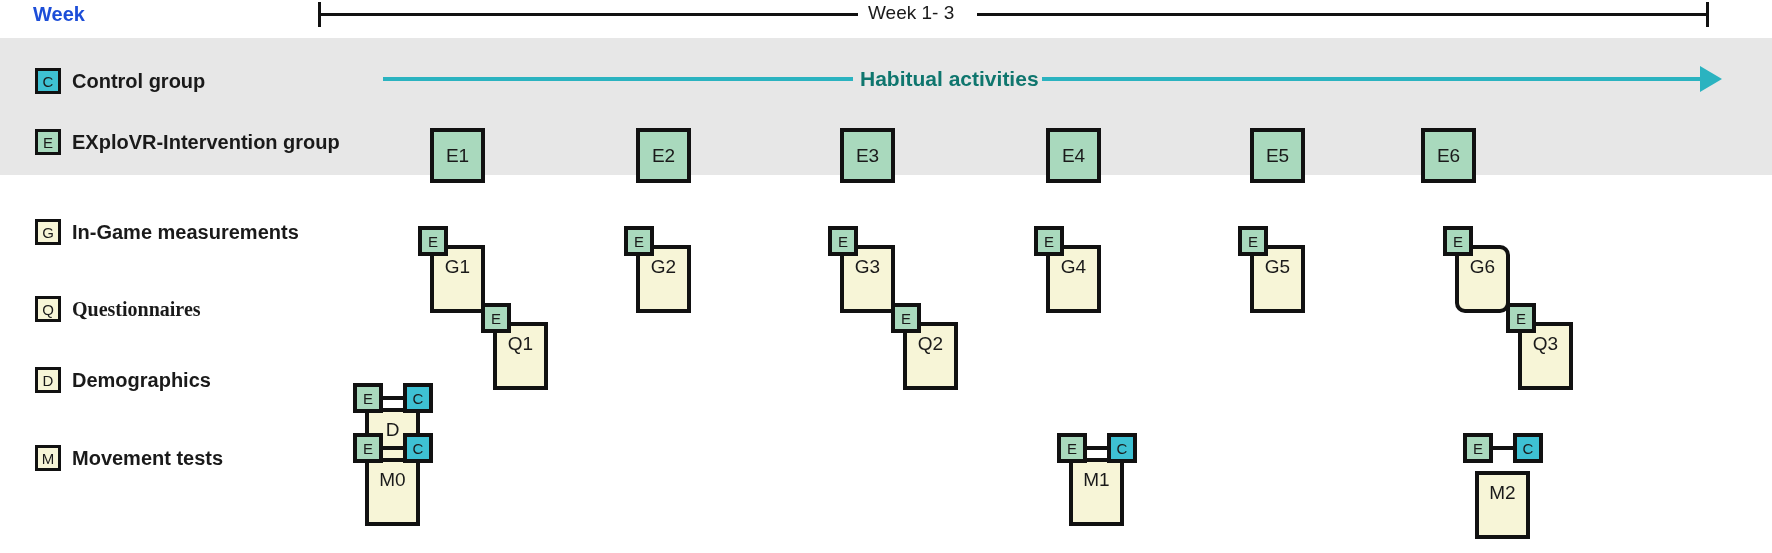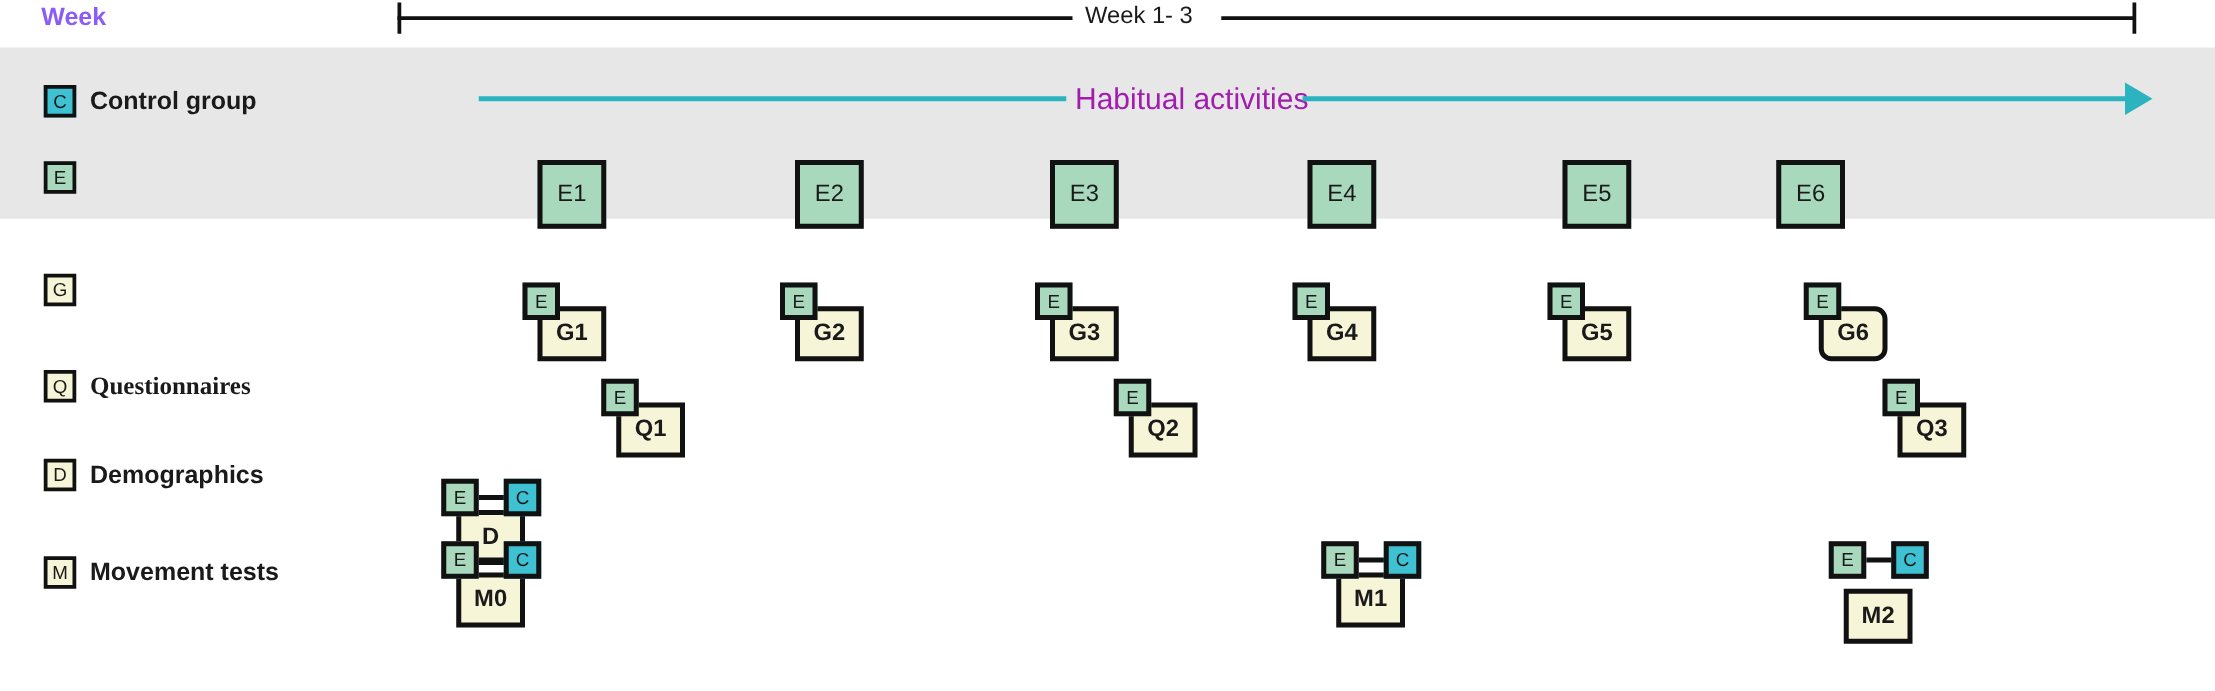--- a/index.html
+++ b/index.html
@@ -30,21 +30,21 @@
     font-weight:bold;
     font-size:20px;
     color:#1a1a1a;
     white-space:nowrap;
     line-height:1;
   }
   .week-label{
     position:absolute;
     font-weight:bold;
     font-size:20px;
-    color:#8b5cf6;
+    color:#1d4ed8;
     left:33px; top:4px;
     line-height:1;
   }
 
   
   .key{
     position:absolute;
     width:26px;height:26px;
     border:3px solid #111111;
     box-sizing:border-box;
@@ -82,25 +82,26 @@
 
   
   .arrow-line{
     position:absolute;
     height:4px;
     background:#2bb3c0;
     top:77px;
   }
   .arrow-text{
     position:absolute;
-    font-size:24px;
-    color:#a21caf;
+    font-size:21px;
+    color:#0f766e;
     top:68px;
     line-height:1;
     white-space:nowrap;
+    font-weight:bold;
   }
   .arrow-head{
     position:absolute;
     width:0;height:0;
     border-top:13px solid transparent;
     border-bottom:13px solid transparent;
     border-left:22px solid #2bb3c0;
     top:66px;
   }
 
@@ -114,30 +115,29 @@
     display:flex;align-items:center;justify-content:center;
     font-size:19px;
     color:#1a1a1a;
     line-height:1;
   }
 
   
   .cluster{position:absolute;}
   .cl-box{
     position:absolute;
-    width:55px;height:44px;
+    width:55px;height:68px;
     background:#f7f5d7;
     border:4px solid #111111;
     box-sizing:border-box;
     display:flex;align-items:flex-start;justify-content:center;
     font-size:19px;
     color:#1a1a1a;
     line-height:1;
     padding-top:8px;
-    font-weight:bold;
   }
   .badge{
     position:absolute;
     width:30px;height:30px;
     border:4px solid #111111;
     box-sizing:border-box;
     display:flex;align-items:center;justify-content:center;
     font-size:15px;
     color:#1a1a1a;
     line-height:1;
@@ -169,29 +169,31 @@
 
   <div class="key c" style="left:35px;top:68px;">C</div>
   <div class="row-label" style="left:72px;top:71px;">Control group</div>
 
   <div class="arrow-line" style="left:383px;width:470px;"></div>
   <div class="arrow-text" style="left:860px;">Habitual activities</div>
   <div class="arrow-line" style="left:1042px;width:666px;"></div>
   <div class="arrow-head" style="left:1700px;"></div>
 
   <div class="key e" style="left:35px;top:129px;">E</div>
+  <div class="row-label" style="left:72px;top:132px;">EXploVR-Intervention group</div>
 
   <div class="sess" style="left:430px;top:128px;">E1</div>
   <div class="sess" style="left:636px;top:128px;">E2</div>
   <div class="sess" style="left:840px;top:128px;">E3</div>
   <div class="sess" style="left:1046px;top:128px;">E4</div>
   <div class="sess" style="left:1250px;top:128px;">E5</div>
   <div class="sess" style="left:1421px;top:128px;">E6</div>
 
   <div class="key cream" style="left:35px;top:219px;">G</div>
+  <div class="row-label" style="left:72px;top:222px;">In-Game measurements</div>
 
   <div class="cluster" style="left:430px;top:245px;">
     <div class="cl-box" style="left:0;top:0;">G1</div>
     <div class="badge e" style="left:-12px;top:-19px;">E</div>
   </div>
   <div class="cluster" style="left:636px;top:245px;">
     <div class="cl-box" style="left:0;top:0;text-align:right;">G2</div>
     <div class="badge e" style="left:-12px;top:-19px;">E</div>
   </div>
   <div class="cluster" style="left:840px;top:245px;">

